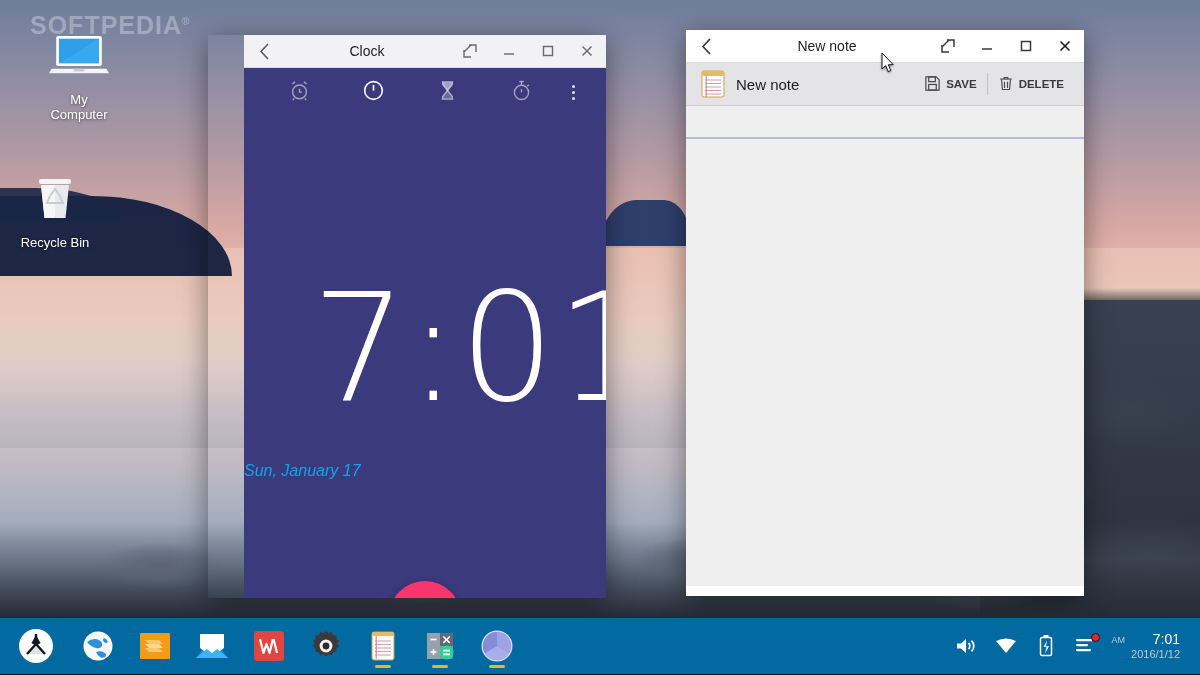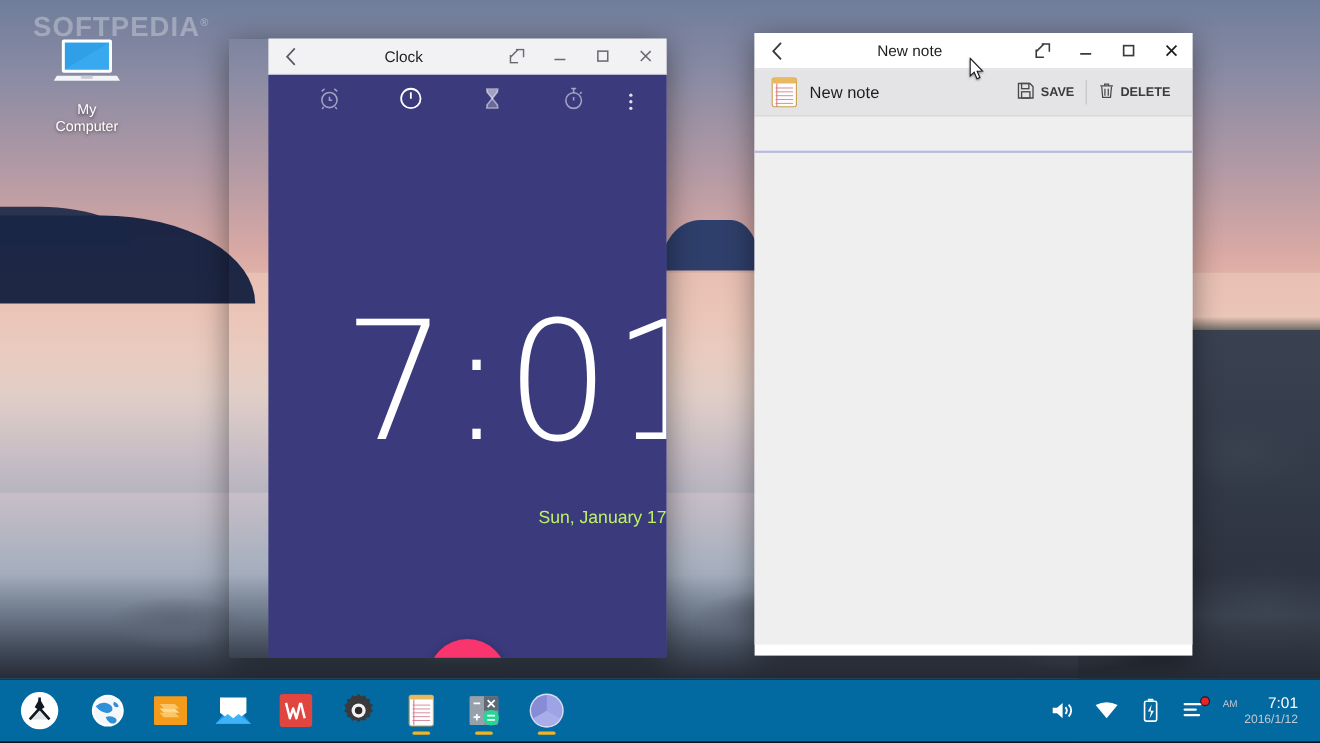--- a/index.html
+++ b/index.html
@@ -204,23 +204,24 @@
     color: #ffffff;
     letter-spacing: 1px;
     white-space: nowrap;
     transform: translateX(57px);
     font-family: "DejaVu Sans", sans-serif;
     -webkit-text-stroke: 0px;
   }
   .clock-date {
     position: absolute;
     left: 0; right: 0; top: 394px;
-    text-align: right;
-    color: #bef264;
+    text-align: left;
+    color: #0ea5e9;
     font-size: 16px;
+    font-style: italic;
   }
   .fab {
     position: absolute;
     left: 50%; top: 513px;
     transform: translateX(-50%);
     width: 72px; height: 72px;
     border-radius: 50%;
     background: #f9356e;
     box-shadow: 0 5px 12px rgba(0,0,0,.33);
     display: flex; align-items: center; justify-content: center;
@@ -335,20 +336,35 @@
         <rect x="9" y="4" width="50" height="33" rx="2" fill="#ffffff"></rect>
         <rect x="12" y="7" width="44" height="27" fill="#2f9fe8"></rect>
         <path d="M12 34 L56 7 L56 34 Z" fill="#3fb0f2" opacity=".55"></path>
         <path d="M4 40 h60 l3 5 H1 Z" fill="#f2f4f7"></path>
         <rect x="28" y="40" width="12" height="3" rx="1.5" fill="#c8ccd4"></rect>
       </svg>
     </div>
     <div class="desk-label">My Computer</div>
   </div>
 
+  <div class="desk-icon" id="icon-recyclebin">
+    <div class="glyph">
+      <svg width="58" height="58" viewBox="0 0 58 58">
+        <rect x="13" y="9" width="32" height="5" rx="2" fill="#f3f4f6"></rect>
+        <path d="M15 15 h28 l-3.5 33 h-21 Z" fill="#e9eaee"></path>
+        <path d="M15 15 h14 v33 h-10.5 Z" fill="#f5f6f8"></path>
+        <g fill="none" stroke="#c9ccd3" stroke-width="2">
+          <path d="M24 26 l5 -7 l5 7"></path>
+          <path d="M34 26 l3 7 l-8 0"></path>
+          <path d="M24 26 l-3 7 l8 0"></path>
+        </g>
+      </svg>
+    </div>
+    <div class="desk-label">Recycle Bin</div>
+  </div>
 
   <div class="window" id="win-clock">
     <div class="titlebar">
       <div class="tb-back">
         <svg width="10" height="17" viewBox="0 0 10 17">
             <path d="M9 1 L2 8.5 L9 16" fill="none" stroke="#5a5a62" stroke-width="1.6"></path>
           </svg>
       </div>
       <div class="tb-title">Clock</div>
       <div class="tb-btns">

